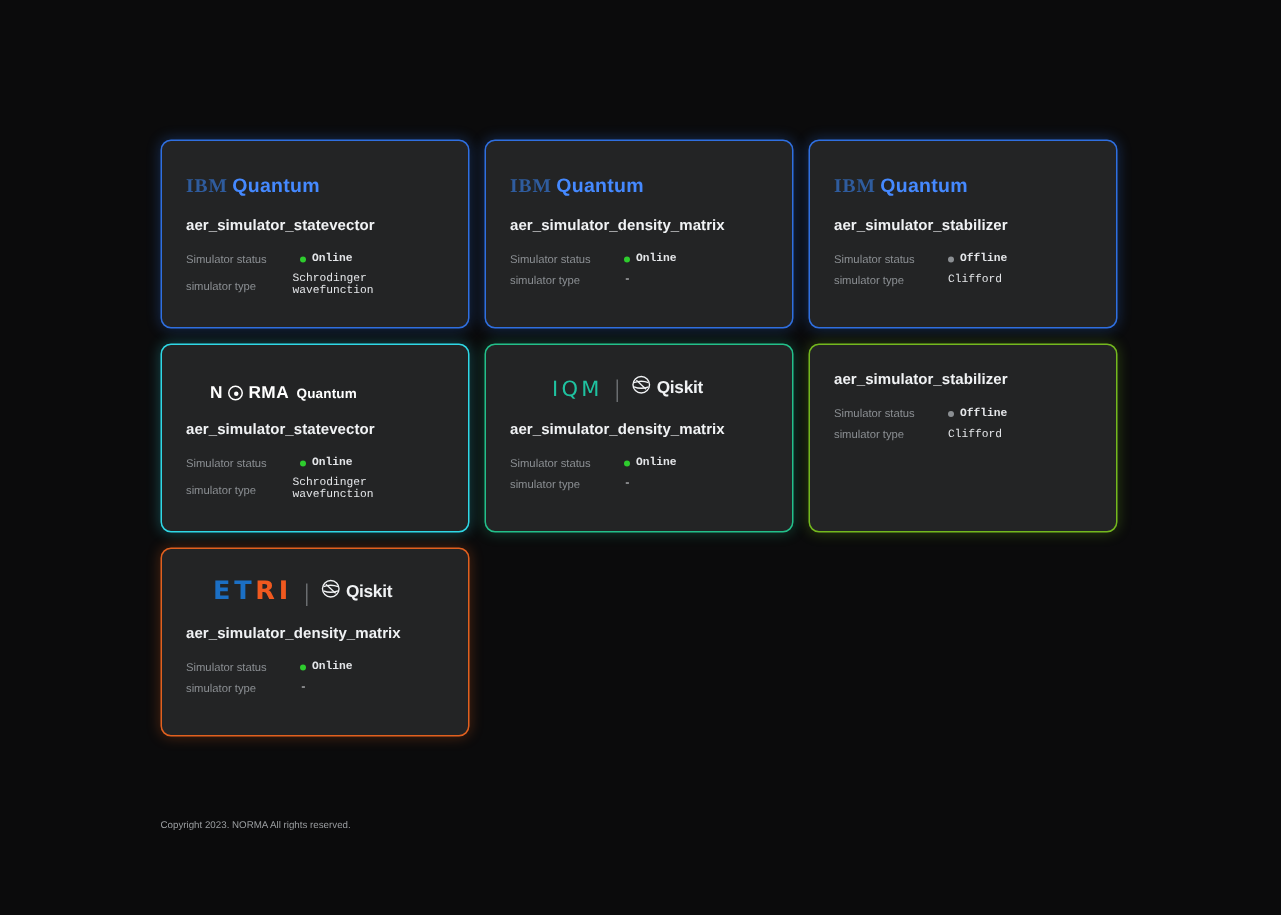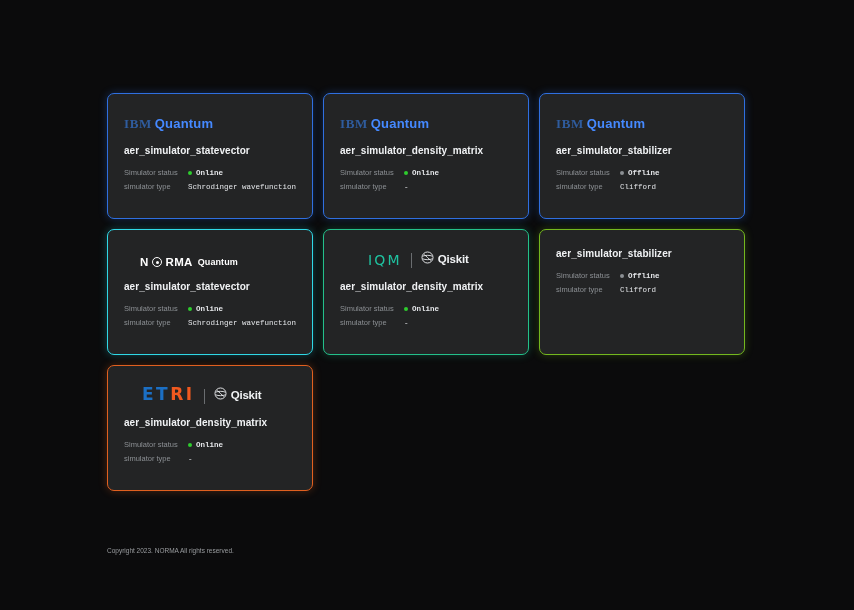--- a/index.html
+++ b/index.html
@@ -26,21 +26,21 @@
   .card.b-blue   { border-color: #2f6fe0; box-shadow: 0 0 9px rgba(47,111,224,.33); }
   .card.b-cyan   { border-color: #2fd8e6; box-shadow: 0 0 9px rgba(47,216,230,.30); }
   .card.b-teal   { border-color: #23c08a; box-shadow: 0 0 9px rgba(35,192,138,.30); }
   .card.b-green  { border-color: #74b81e; box-shadow: 0 0 9px rgba(116,184,30,.30); }
   .card.b-orange { border-color: #e1601f; box-shadow: 0 0 9px rgba(225,96,31,.30); }
 
   .card-logo { height: 20px; display: flex; align-items: flex-end; margin-bottom: 13px; }
   .card-title { font-size: 10px; font-weight: bold; color: #f0f2f4; margin-bottom: 12px; letter-spacing: .05px; }
 
   .meta-row { display: flex; align-items: center; margin-bottom: 5px; }
-  .meta-key { width: 64px; font-size: 7.5px; color: #8b8f93; }
+  .meta-key { width: 76px; font-size: 7.5px; color: #8b8f93; }
   .meta-val { font-size: 7.5px; color: #e4e6e9; font-weight: bold; display: flex; align-items: center; font-family: Liberation Mono, monospace; }
   .meta-val.plain { font-weight: normal; color: #e4e6e9; }
   .dot { width: 4px; height: 4px; border-radius: 50%; margin-right: 4px; display: inline-block; }
   .dot.online { background: #2ecc2e; }
   .dot.offline { background: #8b8f93; }
 
   
   .ibm { font-size: 13px; letter-spacing: .2px; }
   .ibm .ibm-mark { color: #2f5c9e; font-weight: bold; font-family: "Liberation Serif", serif; letter-spacing: .6px; }
   .ibm .ibm-word { color: #4589ff; font-weight: bold; margin-left: 3px; }

